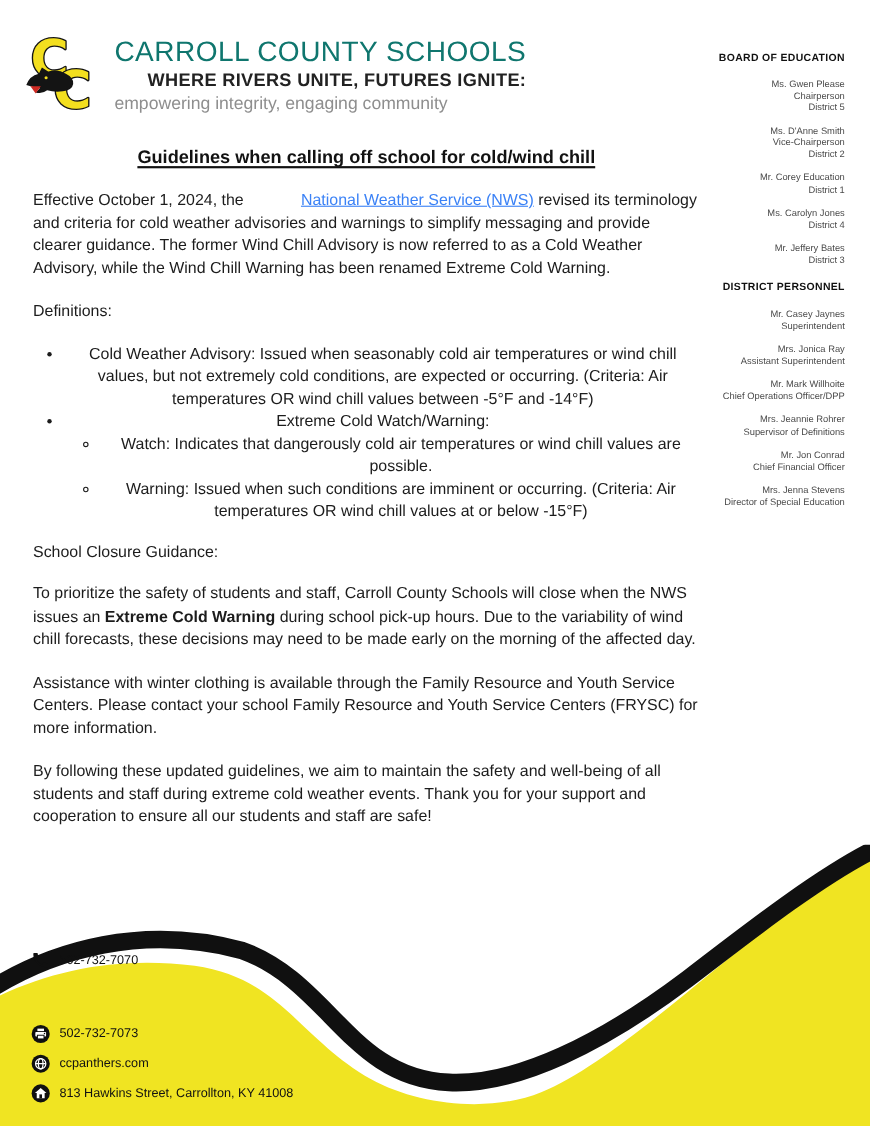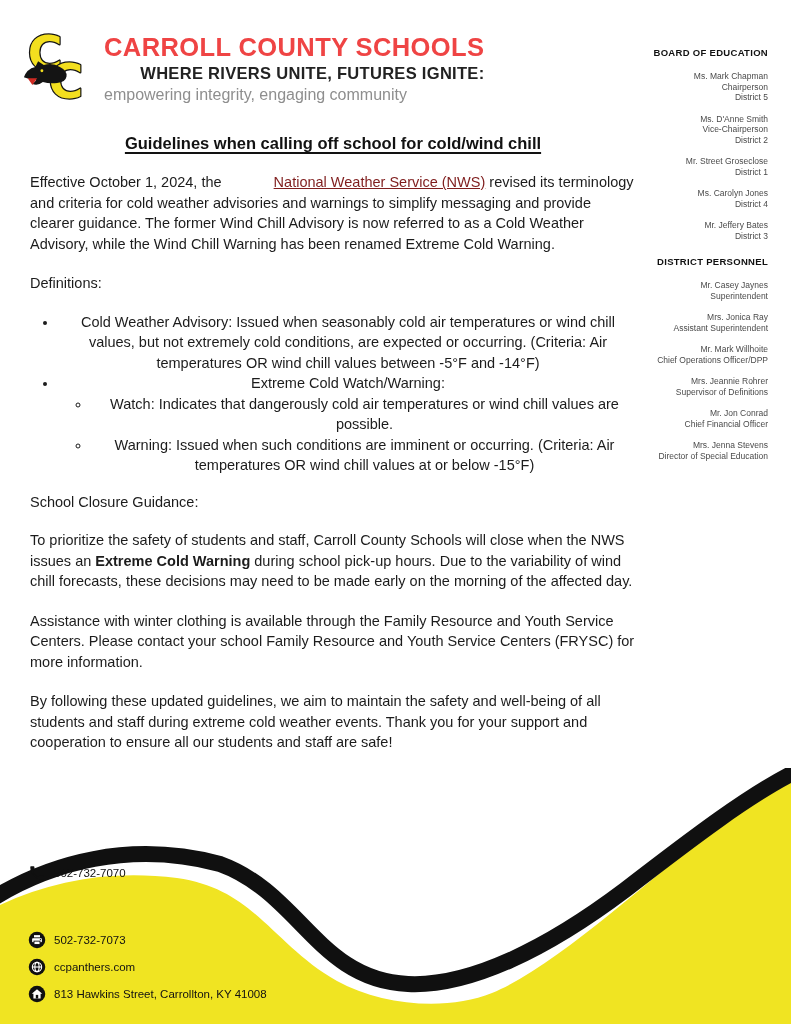--- a/index.html
+++ b/index.html
@@ -12,22 +12,22 @@
     position: relative;
     overflow: hidden;
   }
   .page { position: absolute; inset: 0; width: 791px; height: 1024px; background: #fff; }
 
   
   .header { position: absolute; left: 22px; top: 28px; display: flex; align-items: flex-start; }
   .logo { width: 72px; height: 76px; flex: 0 0 auto; }
   .header-text { margin-left: 10px; padding-top: 6px; }
   .school-name {
-    font-size: 25.5px; font-weight: 700; letter-spacing: 0.4px;
-    color: #ef4444; line-height: 27px; white-space: nowrap;
+    font-size: 25.5px; font-weight: 400; letter-spacing: 0.4px;
+    color: #0f766e; line-height: 27px; white-space: nowrap;
   }
   .tagline {
     font-size: 16.5px; font-weight: 600; letter-spacing: 0.3px;
     color: #222; line-height: 20px; margin-top: 2px; white-space: nowrap; text-align: right;
   }
   .subtagline {
     font-size: 16px; font-weight: 400; color: #8e8e8e;
     line-height: 19px; margin-top: 2px; white-space: nowrap;
   }
 
@@ -49,21 +49,21 @@
     position: absolute; left: 30px; top: 132px; width: 606px;
     font-size: 14.5px; line-height: 20.5px; color: #1c1c1c;
   }
   .doc-title {
     text-align: center; font-weight: bold; font-size: 16.5px;
     line-height: 22px; margin: 0 0 18px 0; color: #121212;
     text-decoration: underline; text-decoration-thickness: 1.5px; text-underline-offset: 3px;
   }
   .doc p { margin: 0 0 19px 0; }
   .doc .heading { font-weight: normal; margin: 0 0 18px 0; }
-  .doc a.link { color: #7f1d1d; text-decoration: underline; cursor: pointer; padding-left: 48px; }
+  .doc a.link { color: #3b82f6; text-decoration: underline; cursor: pointer; padding-left: 48px; }
   .doc strong { font-weight: bold; }
   ul.l1 { margin: 0 0 16px 0; padding-left: 28px; list-style: disc; }
   ul.l2 { margin: 0; padding-left: 31px; list-style: circle; }
   ul li { padding-left: 2px; text-align: center; }
 
   
   .footer-wave { position: absolute; left: 0; bottom: 0; width: 791px; height: 256px; display: block; }
   .contact { position: absolute; left: 28px; display: flex; align-items: center; height: 20px; }
   .contact .cicon { width: 18px; height: 18px; flex: 0 0 auto; display: block; }
   .contact .clabel { margin-left: 8px; font-size: 11.5px; font-weight: 500; color: #111; white-space: nowrap; }
@@ -93,31 +93,31 @@
       <div class="school-name">CARROLL COUNTY SCHOOLS</div>
       <div class="tagline">WHERE RIVERS UNITE, FUTURES IGNITE:</div>
       <div class="subtagline">empowering integrity, engaging community</div>
     </div>
   </div>
 
   <div class="sidebar">
     <div class="sb-title">BOARD OF EDUCATION</div>
 
     <div class="sb-entry">
-      <div class="sb-line">Ms. Mark Chapman</div>
+      <div class="sb-line">Ms. Gwen Please</div>
       <div class="sb-line">Chairperson</div>
       <div class="sb-line">District 5</div>
     </div>
     <div class="sb-entry">
       <div class="sb-line">Ms. D'Anne Smith</div>
       <div class="sb-line">Vice-Chairperson</div>
       <div class="sb-line">District 2</div>
     </div>
     <div class="sb-entry">
-      <div class="sb-line">Mr. Street Groseclose</div>
+      <div class="sb-line">Mr. Corey Education</div>
       <div class="sb-line">District 1</div>
     </div>
     <div class="sb-entry">
       <div class="sb-line">Ms. Carolyn Jones</div>
       <div class="sb-line">District 4</div>
     </div>
     <div class="sb-entry">
       <div class="sb-line">Mr. Jeffery Bates</div>
       <div class="sb-line">District 3</div>
     </div>

